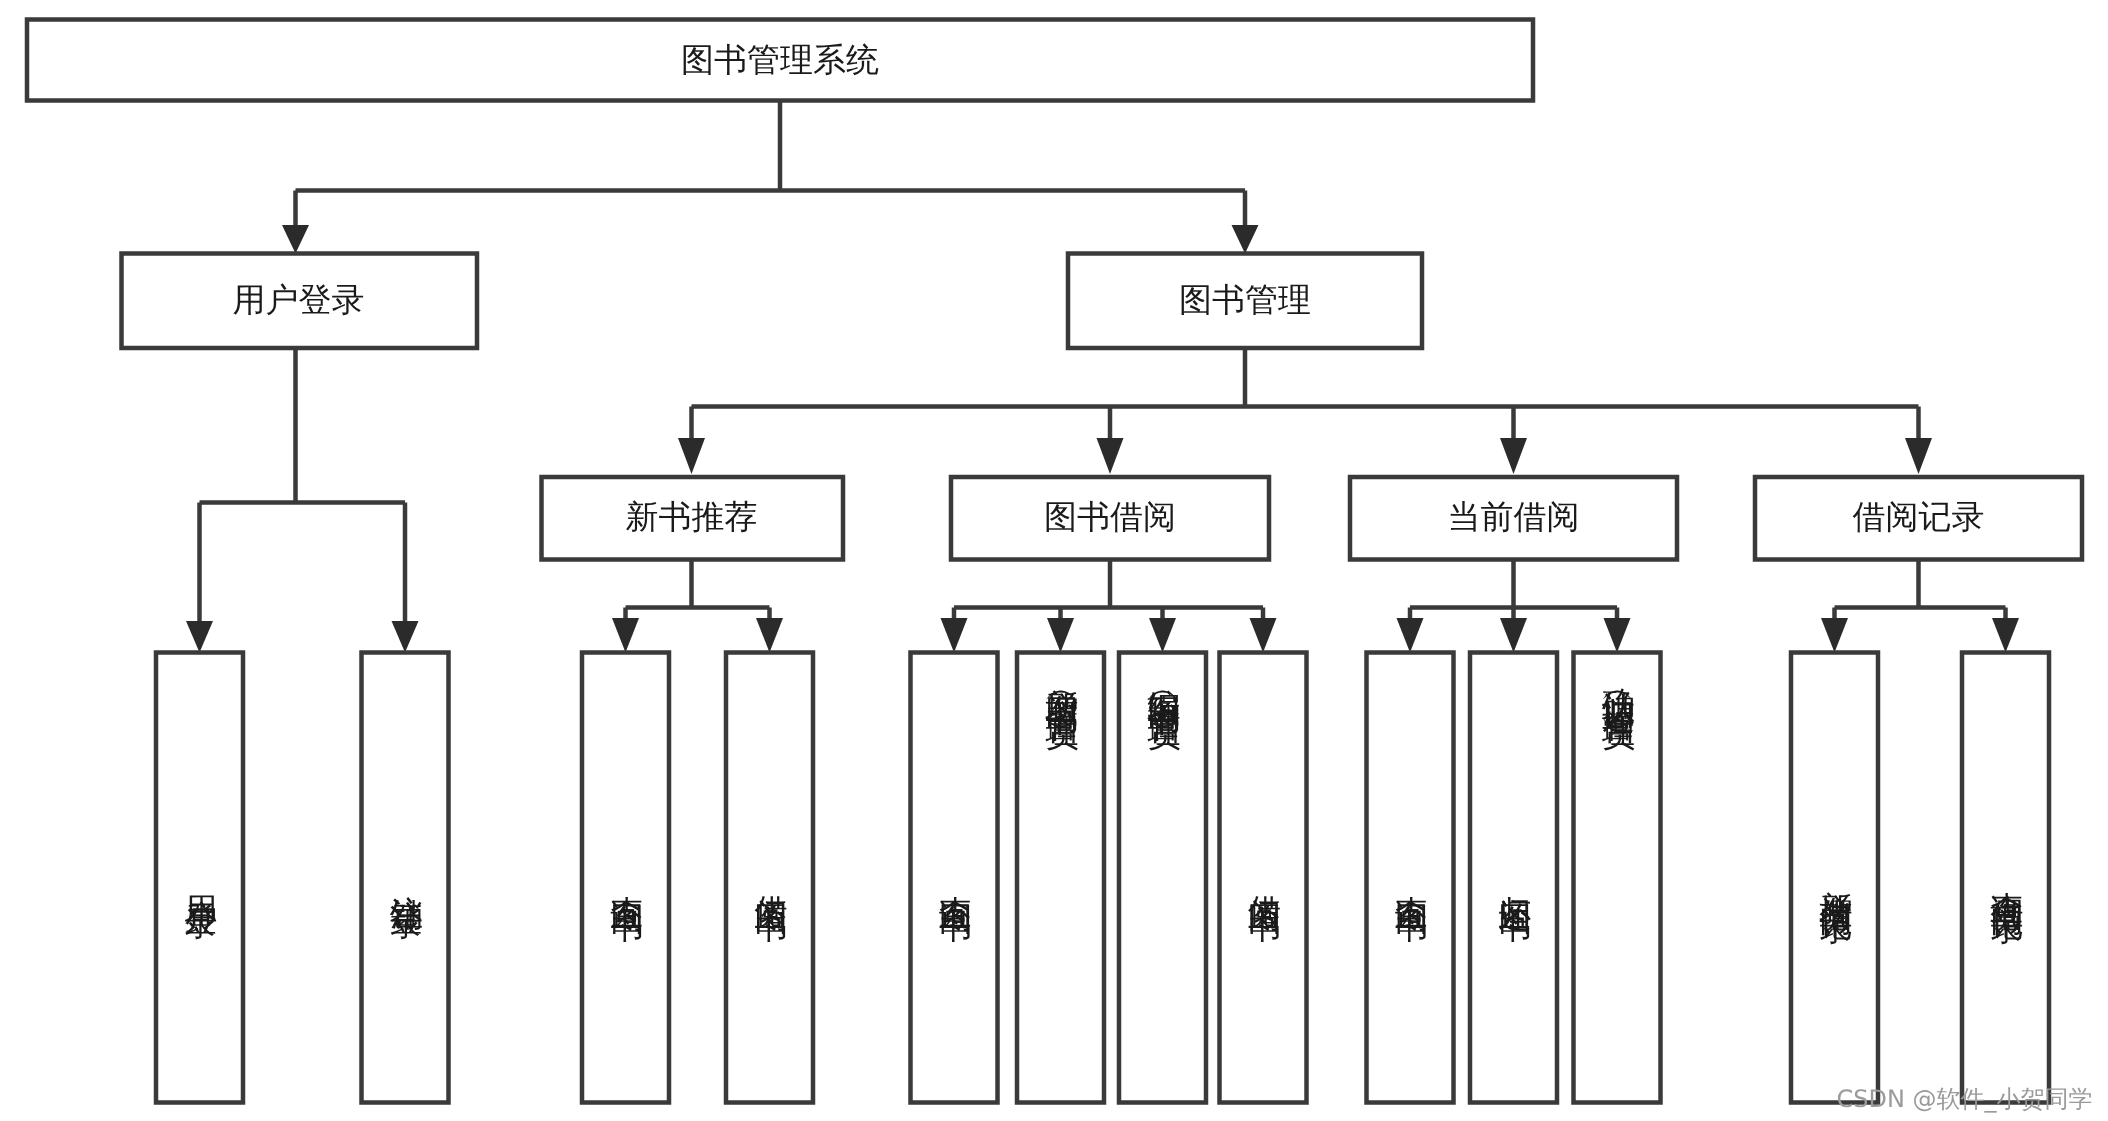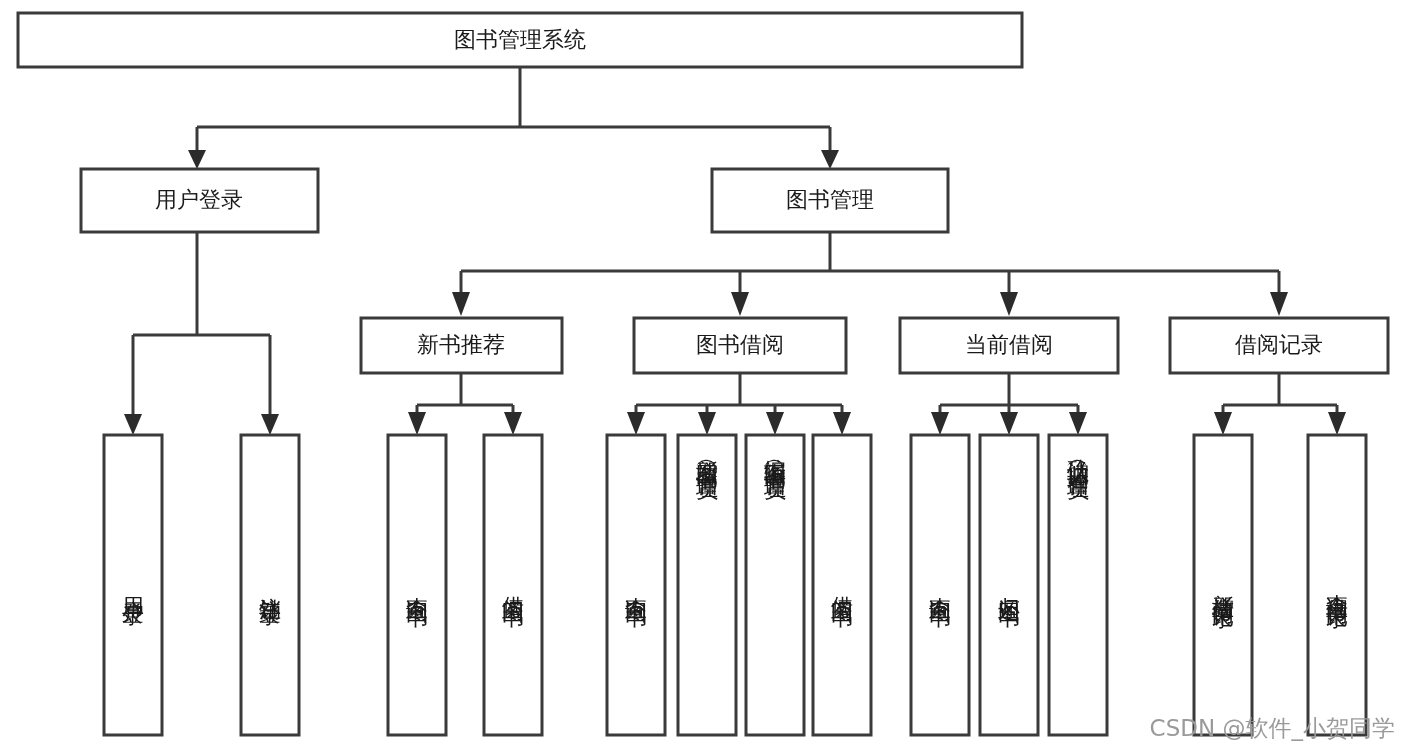--- a/index.html
+++ b/index.html
@@ -68,21 +68,21 @@
     line-height: 1;
     letter-spacing: 3px;
     color: #1a1a1a;
     white-space: nowrap;
   }
   .watermark {
     position: absolute;
     right: 10px;
     bottom: 3px;
     font-family: "DejaVu Sans", "Liberation Sans", sans-serif;
-    font-size: 23px;
+    font-size: 16px;
     color: #9a9a9a;
     white-space: nowrap;
     margin-left: 20px;
   }
 </style>
 </head>
 <body>
 
 <div id="diagram-root">
 

